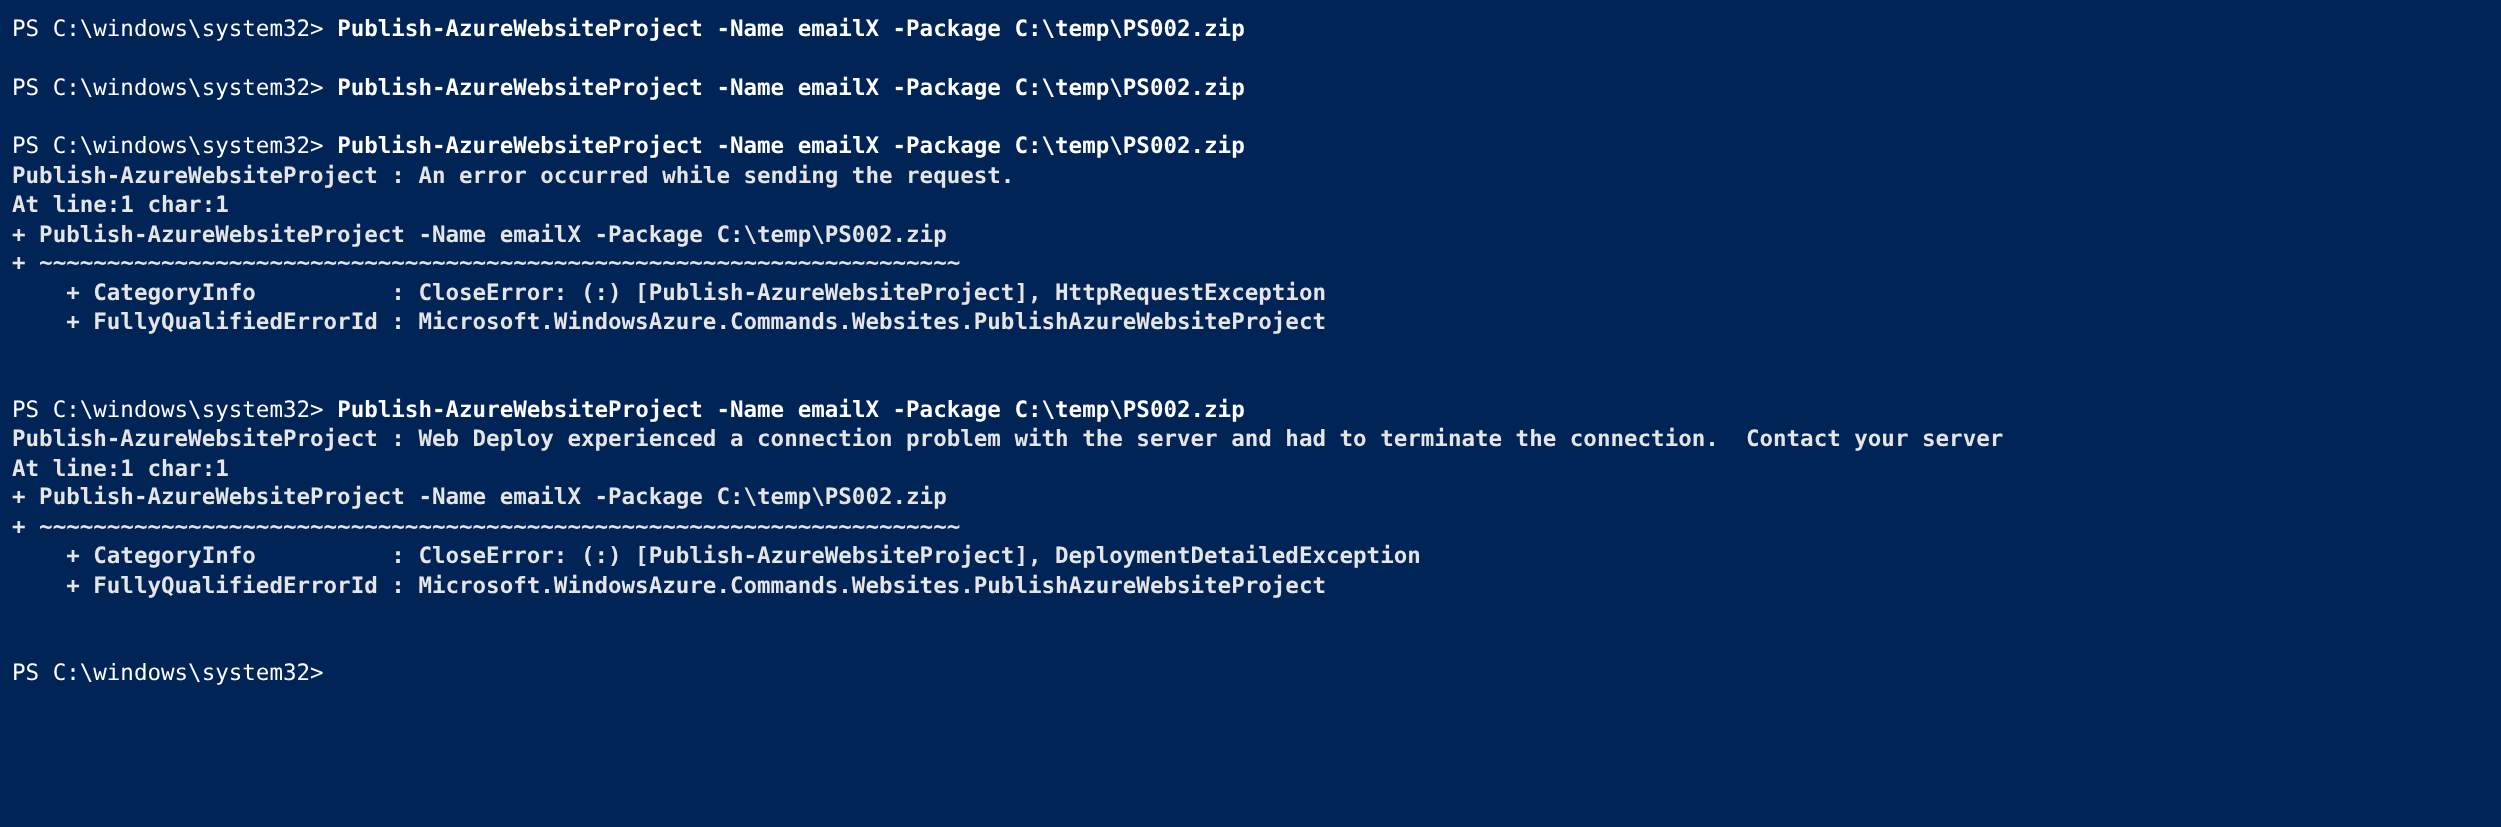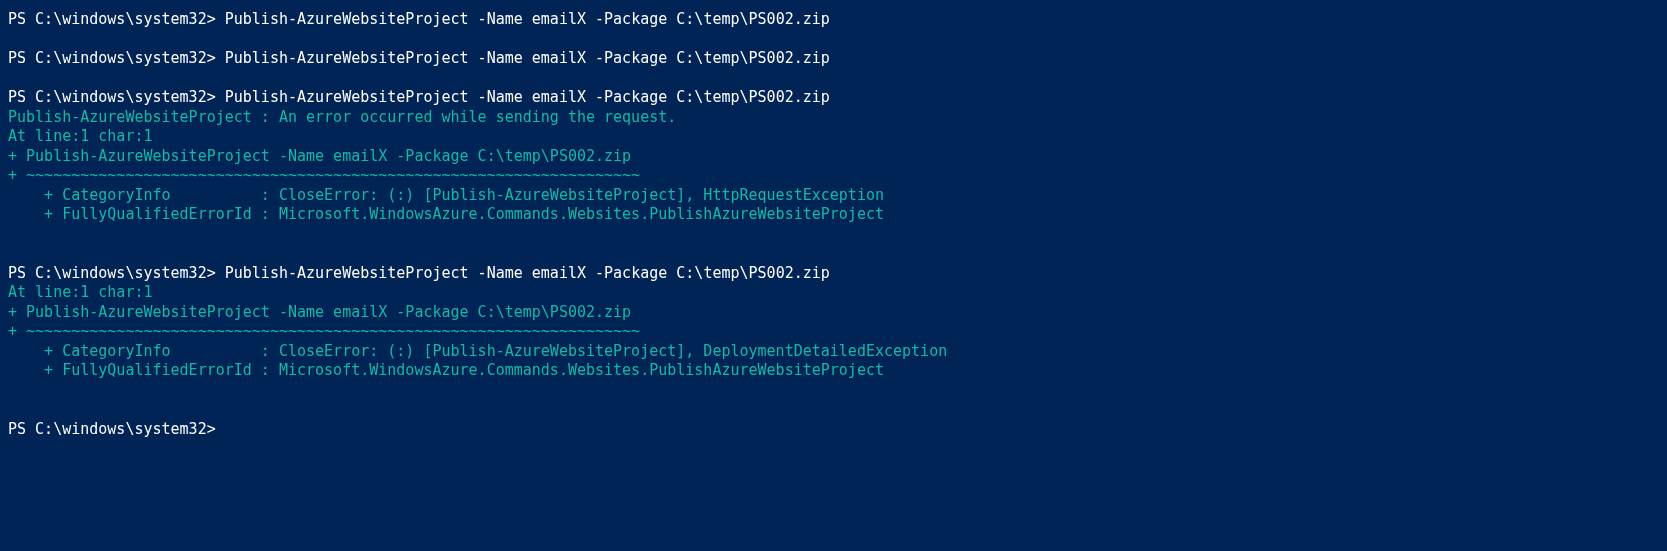--- a/index.html
+++ b/index.html
@@ -20,23 +20,25 @@
     }
     .line {
       white-space: pre;
       font-weight: normal;
     }
     .prompt {
       color: #ffffff;
     }
     .command {
       color: #ffffff;
+      font-weight: bold;
     }
     .error {
-      color: #14b8a6;
+      color: #e5e5e5;
+      font-weight: bold;
     }
     .spacer {
       height: 1.3em;
     }
   </style>
 </head>
 <body>
 
 <div id="terminal-container">
     <div class="line"><span class="prompt">PS C:\windows\system32&gt; </span><span class="command">Publish-AzureWebsiteProject -Name emailX -Package C:\temp\PS002.zip</span></div>
@@ -46,20 +48,21 @@
     <div class="line"><span class="prompt">PS C:\windows\system32&gt; </span><span class="command">Publish-AzureWebsiteProject -Name emailX -Package C:\temp\PS002.zip</span></div>
     <div class="line error">Publish-AzureWebsiteProject : An error occurred while sending the request.</div>
     <div class="line error">At line:1 char:1</div>
     <div class="line error">+ Publish-AzureWebsiteProject -Name emailX -Package C:\temp\PS002.zip</div>
     <div class="line error">+ ~~~~~~~~~~~~~~~~~~~~~~~~~~~~~~~~~~~~~~~~~~~~~~~~~~~~~~~~~~~~~~~~~~~~</div>
     <div class="line error">    + CategoryInfo          : CloseError: (:) [Publish-AzureWebsiteProject], HttpRequestException</div>
     <div class="line error">    + FullyQualifiedErrorId : Microsoft.WindowsAzure.Commands.Websites.PublishAzureWebsiteProject</div>
     <div class="spacer"></div>
     <div class="spacer"></div>
     <div class="line"><span class="prompt">PS C:\windows\system32&gt; </span><span class="command">Publish-AzureWebsiteProject -Name emailX -Package C:\temp\PS002.zip</span></div>
+    <div class="line error">Publish-AzureWebsiteProject : Web Deploy experienced a connection problem with the server and had to terminate the connection.  Contact your server</div>
     <div class="line error">At line:1 char:1</div>
     <div class="line error">+ Publish-AzureWebsiteProject -Name emailX -Package C:\temp\PS002.zip</div>
     <div class="line error">+ ~~~~~~~~~~~~~~~~~~~~~~~~~~~~~~~~~~~~~~~~~~~~~~~~~~~~~~~~~~~~~~~~~~~~</div>
     <div class="line error">    + CategoryInfo          : CloseError: (:) [Publish-AzureWebsiteProject], DeploymentDetailedException</div>
     <div class="line error">    + FullyQualifiedErrorId : Microsoft.WindowsAzure.Commands.Websites.PublishAzureWebsiteProject</div>
     <div class="spacer"></div>
     <div class="spacer"></div>
     <div class="line"><span class="prompt">PS C:\windows\system32&gt; </span><span class="command"></span></div>
   </div>
 

